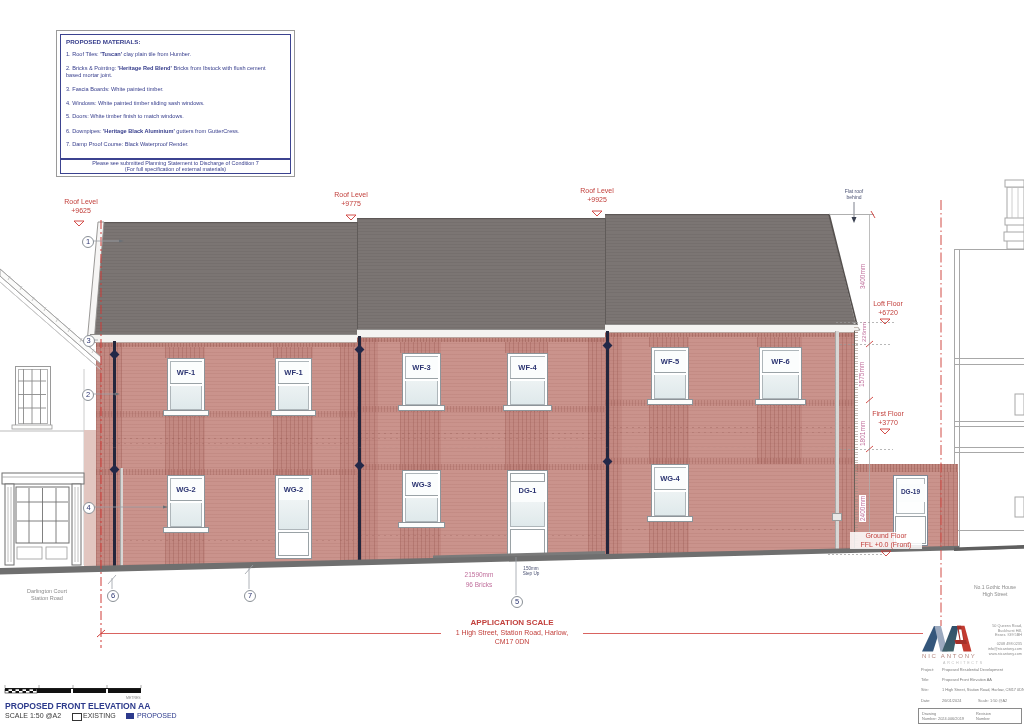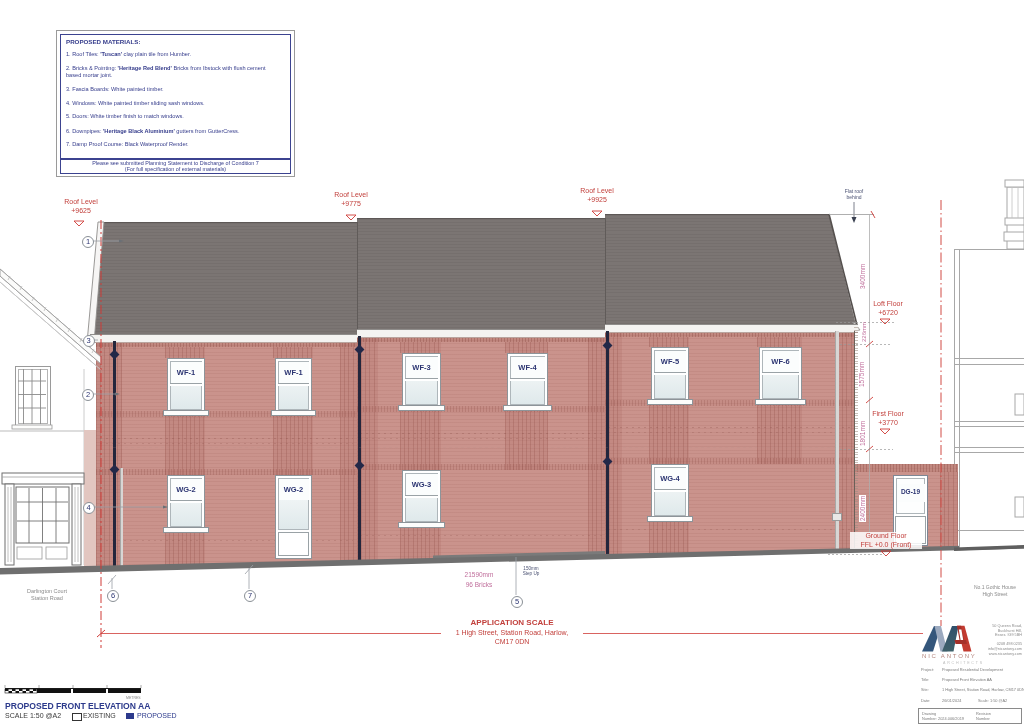--- a/index.html
+++ b/index.html
@@ -249,20 +249,26 @@
   <div class="lbl">WG-2</div>
 </div>
 
 <div class="win" style="left:402px;top:470px;width:37px;height:53px;">
   <div class="inner"></div>
       <div class="bar" style="top:24px;"></div>
       <div class="lbl">WG-3</div>
 </div>
 <div class="sill" style="left:398px;top:522px;width:45px;height:4px;"></div>
 
+<div class="win" style="left:507px;top:470px;width:39px;height:86px;">
+  <div class="panel" style="left:2px;right:2px;top:2px;height:7px;background:#fdfefe;"></div>
+  <div class="inner" style="top:11px;bottom:30px;"></div>
+  <div class="panel" style="left:2px;right:2px;top:58px;bottom:2px;"></div>
+  <div class="lbl" style="top:11px;height:20px;line-height:17px;">DG-1</div>
+</div>
 
 <div class="win" style="left:651px;top:464px;width:36px;height:53px;">
   <div class="inner"></div>
       <div class="bar" style="top:24px;"></div>
       <div class="lbl">WG-4</div>
 </div>
 <div class="sill" style="left:647px;top:516px;width:44px;height:4px;"></div>
 
 
 <div class="win" style="left:893px;top:475px;width:33px;height:69px;border-color:#7d8795;">

